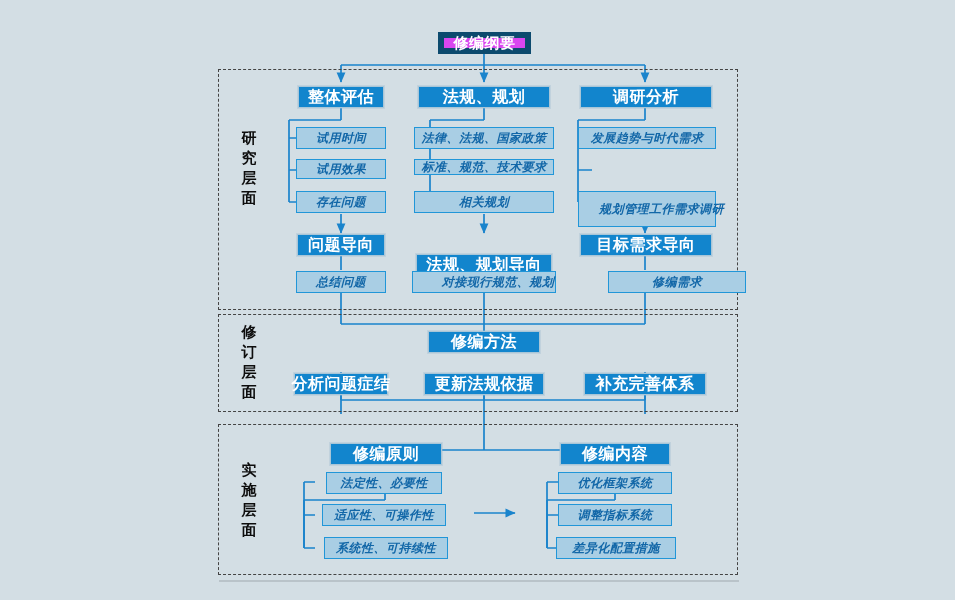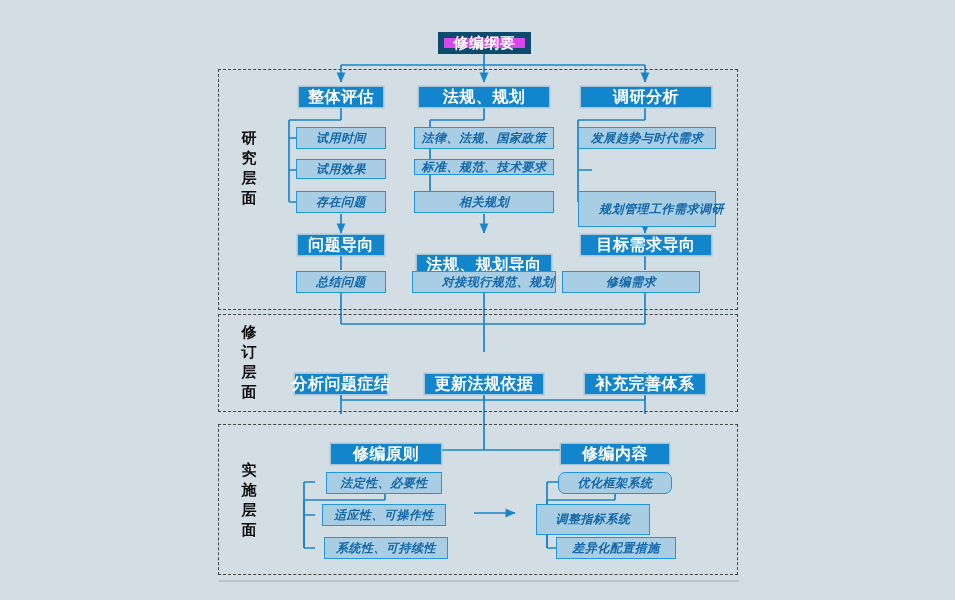--- a/index.html
+++ b/index.html
@@ -155,46 +155,47 @@
   <div class="node light" style="left:414px; top:127px; width:140px; height:22px;">法律、法规、国家政策</div>
   <div class="node light" style="left:414px; top:159px; width:140px; height:16px;">标准、规范、技术要求</div>
   <div class="node light" style="left:414px; top:191px; width:140px; height:22px;">相关规划</div>
   <div class="node dark" style="left:416px; top:234px; width:136px; height:22px;margin-top:20px;">法规、规划导向</div>
   <div class="node light" style="left:412px; top:271px; width:144px; height:22px;padding-left:28px;">对接现行规范、规划</div>
 
   <div class="node dark" style="left:580px; top:86px; width:132px; height:22px;">调研分析</div>
   <div class="node light" style="left:578px; top:127px; width:138px; height:22px;">发展趋势与时代需求</div>
   <div class="node light" style="left:578px; top:191px; width:138px; height:36px;padding-left:29px;">规划管理工作需求调研</div>
   <div class="node dark" style="left:580px; top:234px; width:132px; height:22px;">目标需求导向</div>
-  <div class="node light" style="left:562px; top:271px; width:138px; height:22px;">修编需求</div>
+  <div class="node light" style="left:608px; top:271px; width:138px; height:22px;">修编需求</div>
 
   <div class="section" style="left:218px; top:314px; width:520px; height:98px;"></div>
   <div class="section-label" style="left:238px; top:322px;">
     <span>修</span>
     <span>订</span>
     <span>层</span>
     <span>面</span>
   </div>
+  <div class="node dark" style="left:428px; top:331px; width:112px; height:22px;">修编方法</div>
   <div class="node dark" style="left:294px; top:373px; width:94px; height:22px;">分析问题症结</div>
   <div class="node dark" style="left:424px; top:373px; width:120px; height:22px;">更新法规依据</div>
   <div class="node dark" style="left:584px; top:373px; width:122px; height:22px;">补充完善体系</div>
 
   <div class="section" style="left:218px; top:424px; width:520px; height:151px;"></div>
   <div class="section-label" style="left:238px; top:460px;">
     <span>实</span>
     <span>施</span>
     <span>层</span>
     <span>面</span>
   </div>
 
   <div class="node dark" style="left:330px; top:443px; width:112px; height:22px;">修编原则</div>
   <div class="node light" style="left:326px; top:472px; width:116px; height:22px;">法定性、必要性</div>
   <div class="node light" style="left:322px; top:504px; width:124px; height:22px;">适应性、可操作性</div>
   <div class="node light" style="left:324px; top:537px; width:124px; height:22px;">系统性、可持续性</div>
 
   <div class="node dark" style="left:560px; top:443px; width:110px; height:22px;">修编内容</div>
-  <div class="node light" style="left:558px; top:472px; width:114px; height:22px;border-radius:7px;">优化框架系统</div>
-  <div class="node light" style="left:536px; top:504px; width:114px; height:31px;">调整指标系统</div>
+  <div class="node light" style="left:558px; top:472px; width:114px; height:22px;">优化框架系统</div>
+  <div class="node light" style="left:558px; top:504px; width:114px; height:22px;">调整指标系统</div>
   <div class="node light" style="left:556px; top:537px; width:120px; height:22px;">差异化配置措施</div>
 
   <div class="baseline-rule" style="left:219px; top:580px; width:520px; height:2px;"></div>
 
 </div>
 
 </body></html>

